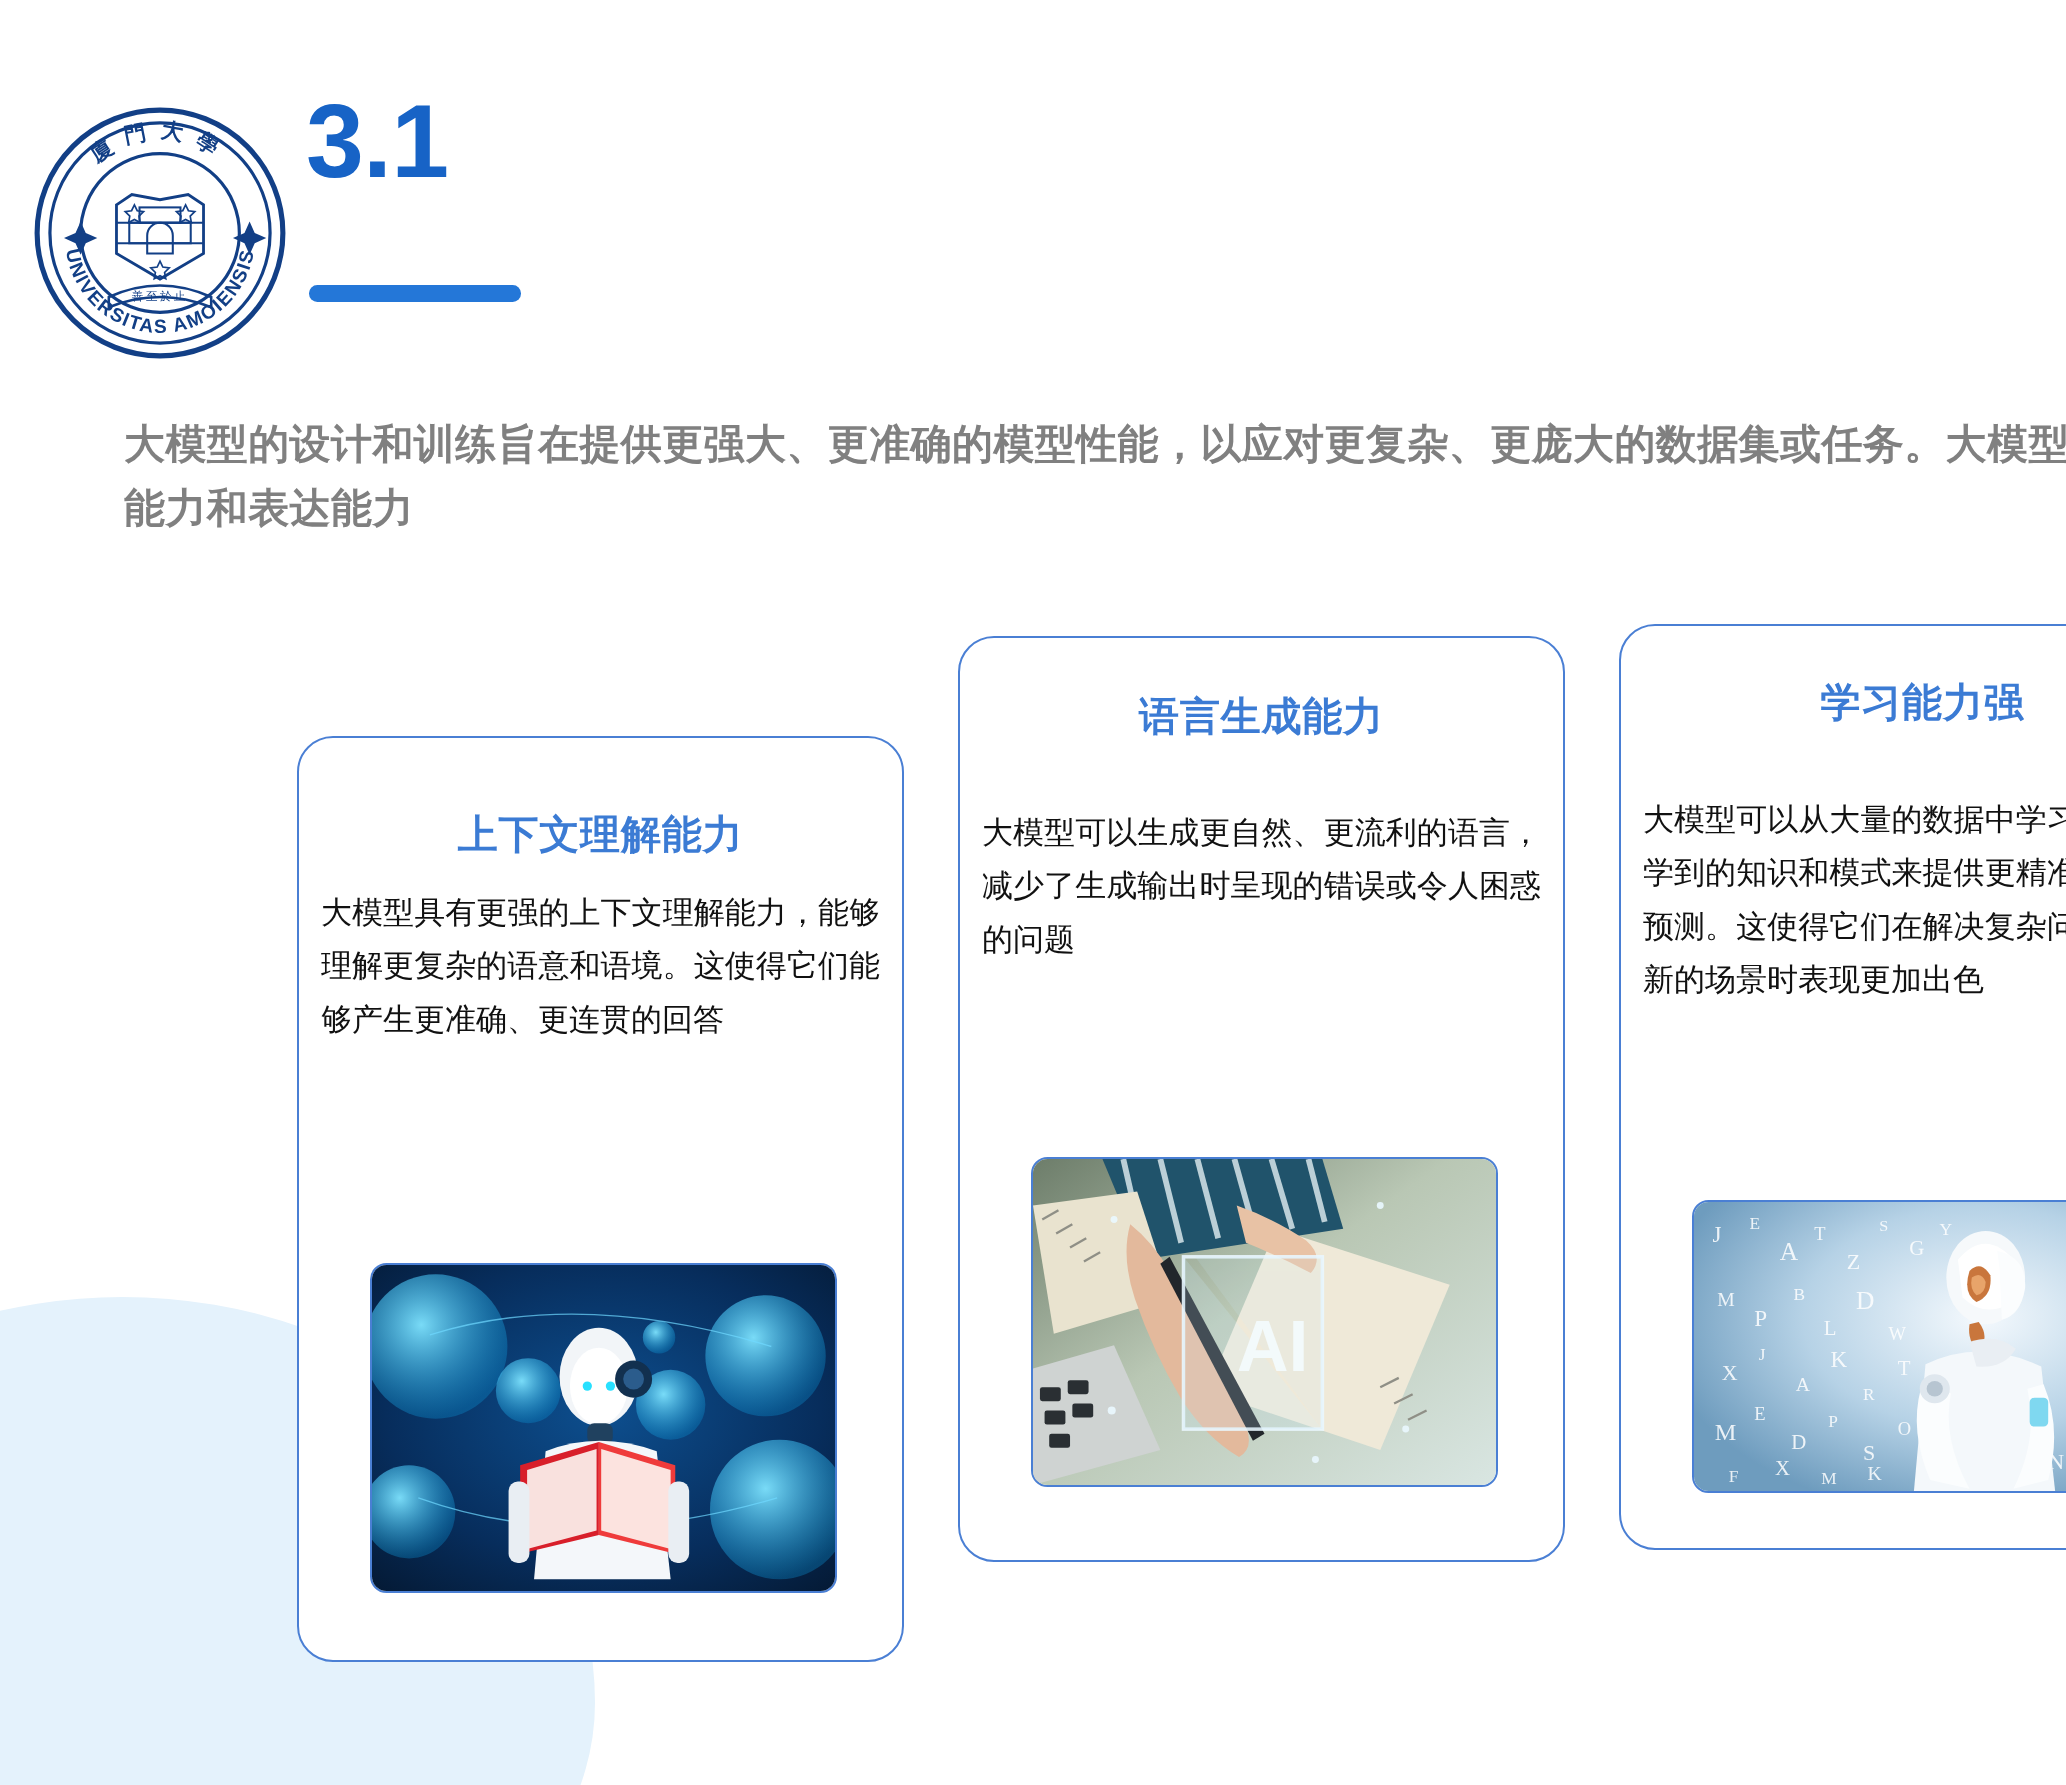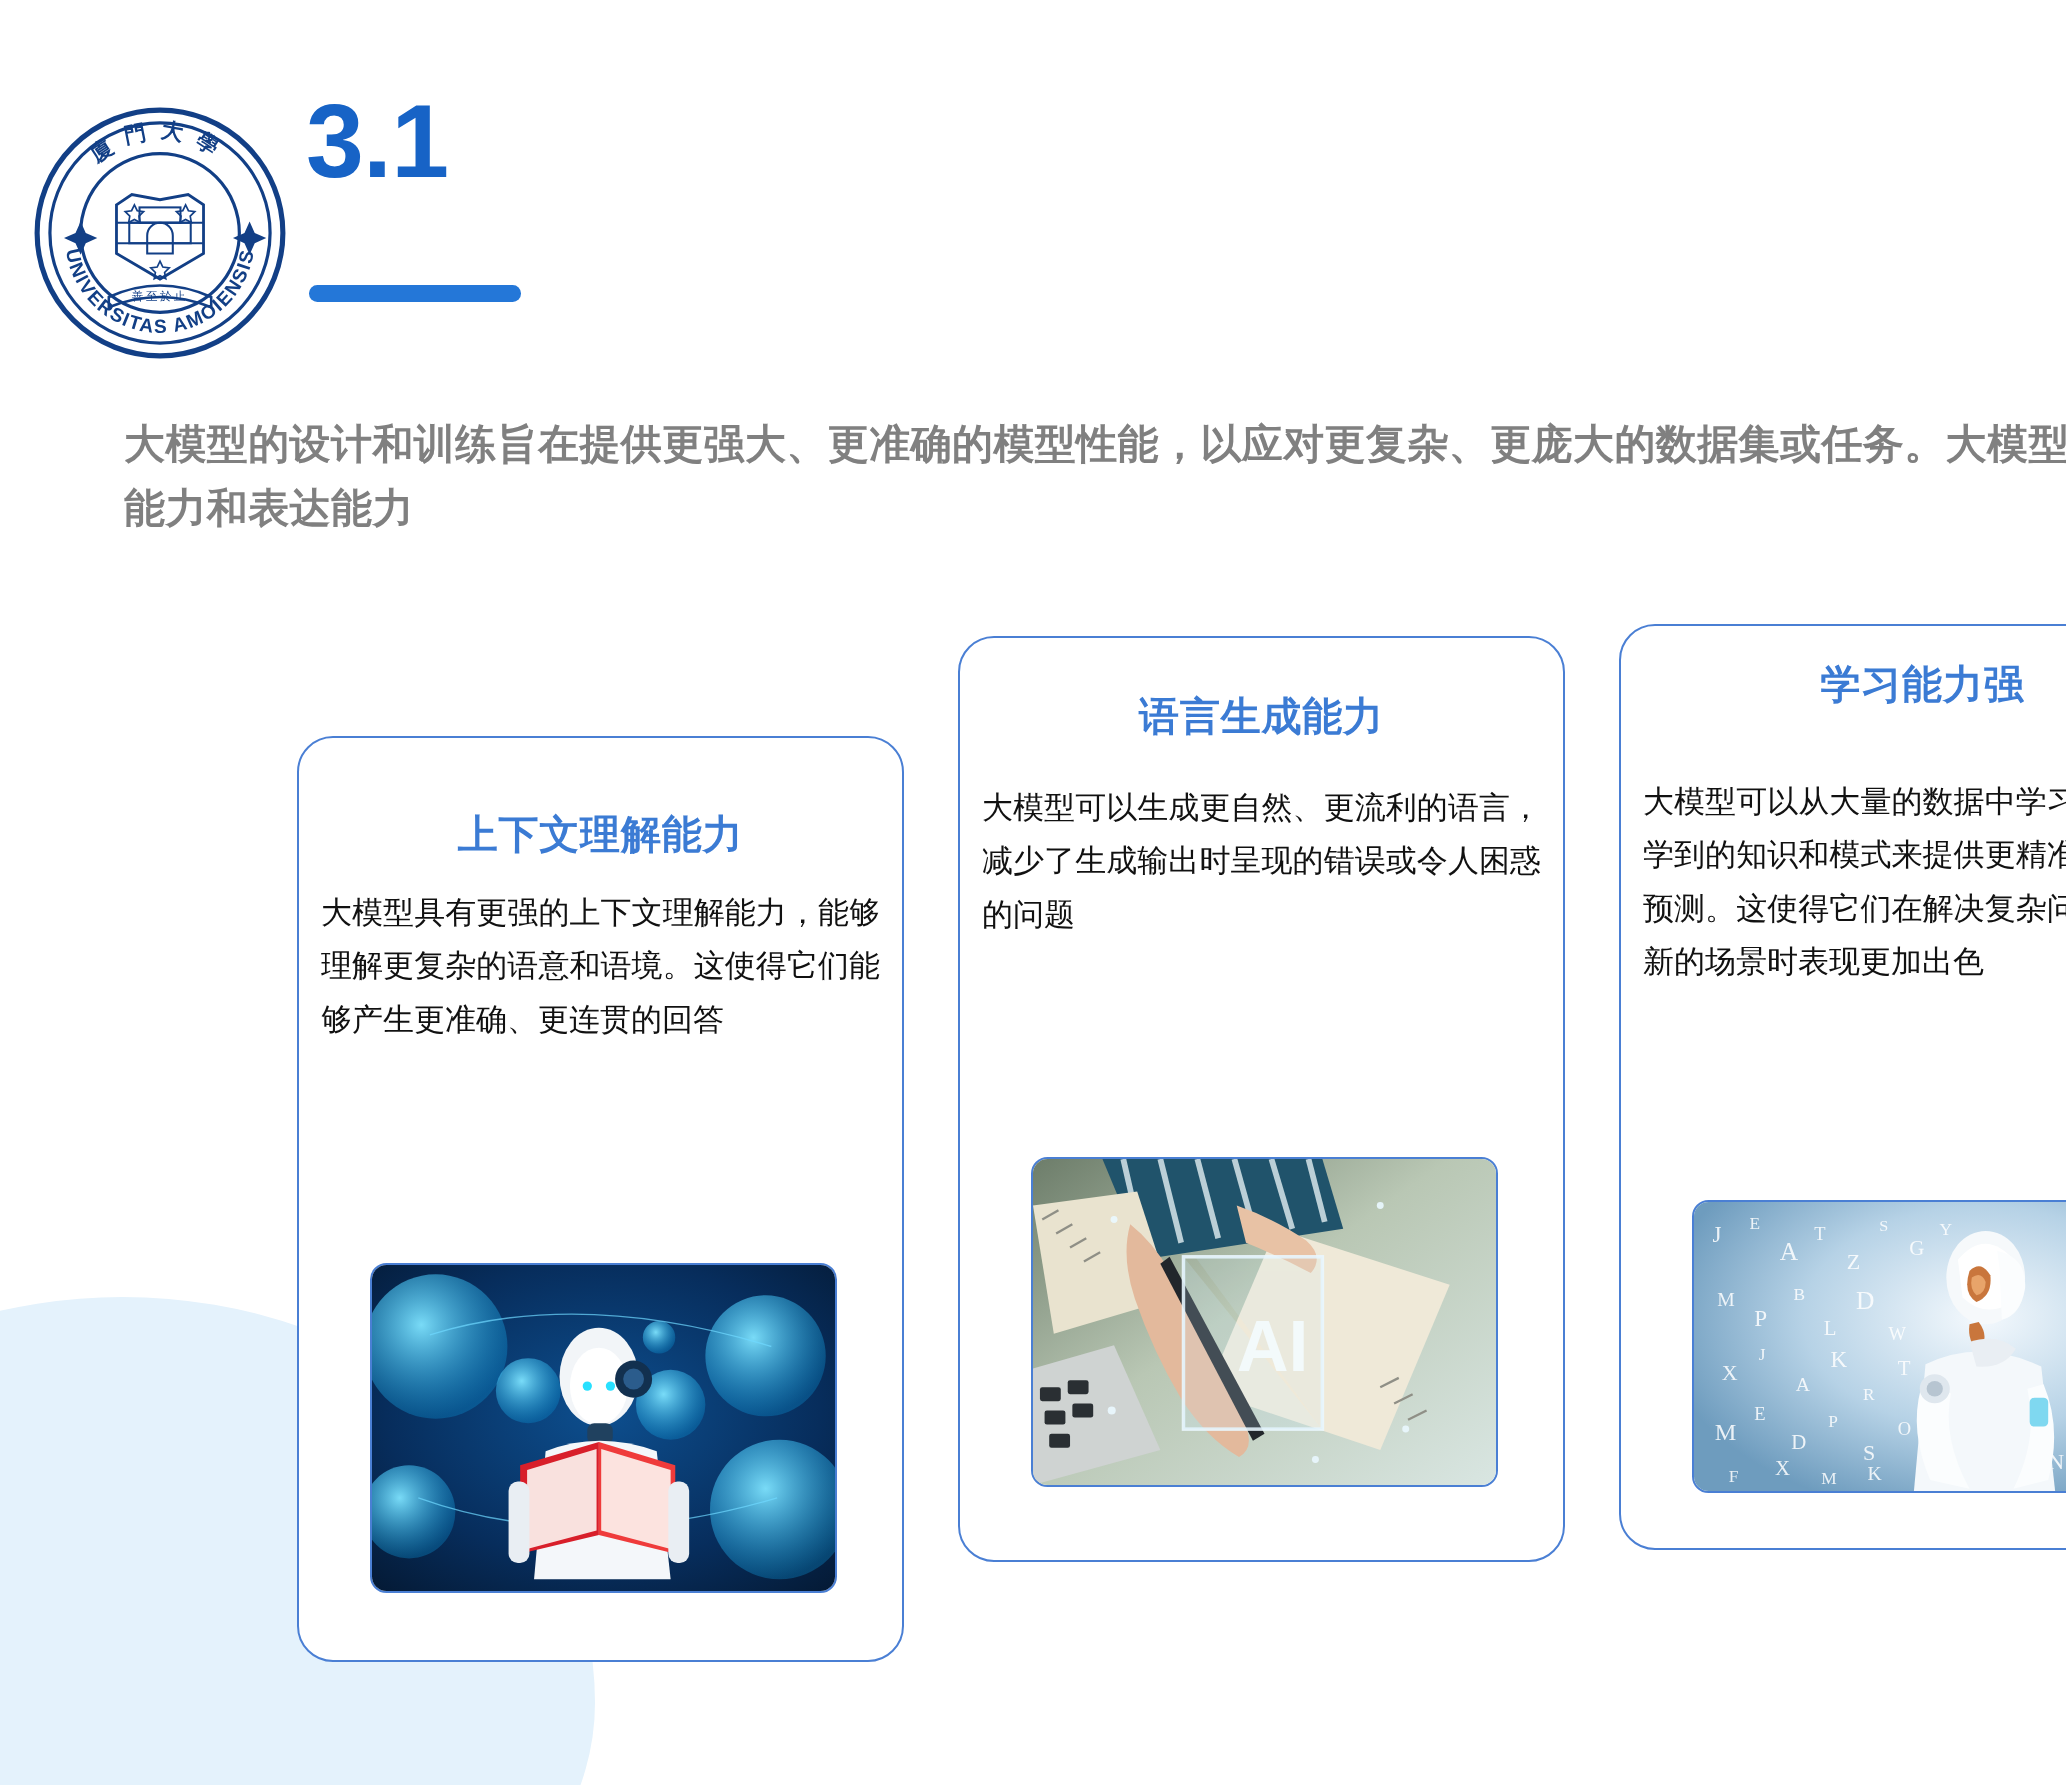--- a/index.html
+++ b/index.html
@@ -128,25 +128,25 @@
   .card-photo svg { display: block; width: 100%; height: 100%; }
 
   
   #card1 { left: 297px;  top: 736px; width: 607px; height: 926px; }
   #card1 .card-title { margin-top: 74px; }
   #card1 .card-body  { margin-top: 30px; }
   #card1 .card-photo { position: absolute; left: 71px; top: 525px; width: 463px; height: 326px; }
 
   #card2 { left: 958px; top: 636px; width: 607px; height: 926px; }
   #card2 .card-title { margin-top: 56px; }
-  #card2 .card-body  { margin-top: 45px; font-family: Liberation Mono, monospace; }
+  #card2 .card-body  { margin-top: 68px; }
   #card2 .card-photo { position: absolute; left: 71px; top: 519px; width: 463px; height: 326px; }
 
   #card3 { left: 1619px; top: 624px; width: 607px; height: 926px; }
-  #card3 .card-title { margin-top: 36px; }
+  #card3 .card-title { margin-top: 54px; }
   #card3 .card-body  { margin-top: 69px; }
   #card3 .card-photo { position: absolute; left: 71px; top: 574px; width: 463px; height: 289px; }
 </style>
 </head>
 <body>
 
 <div class="blob-bottomleft"></div>
 
 <div class="header">
 

